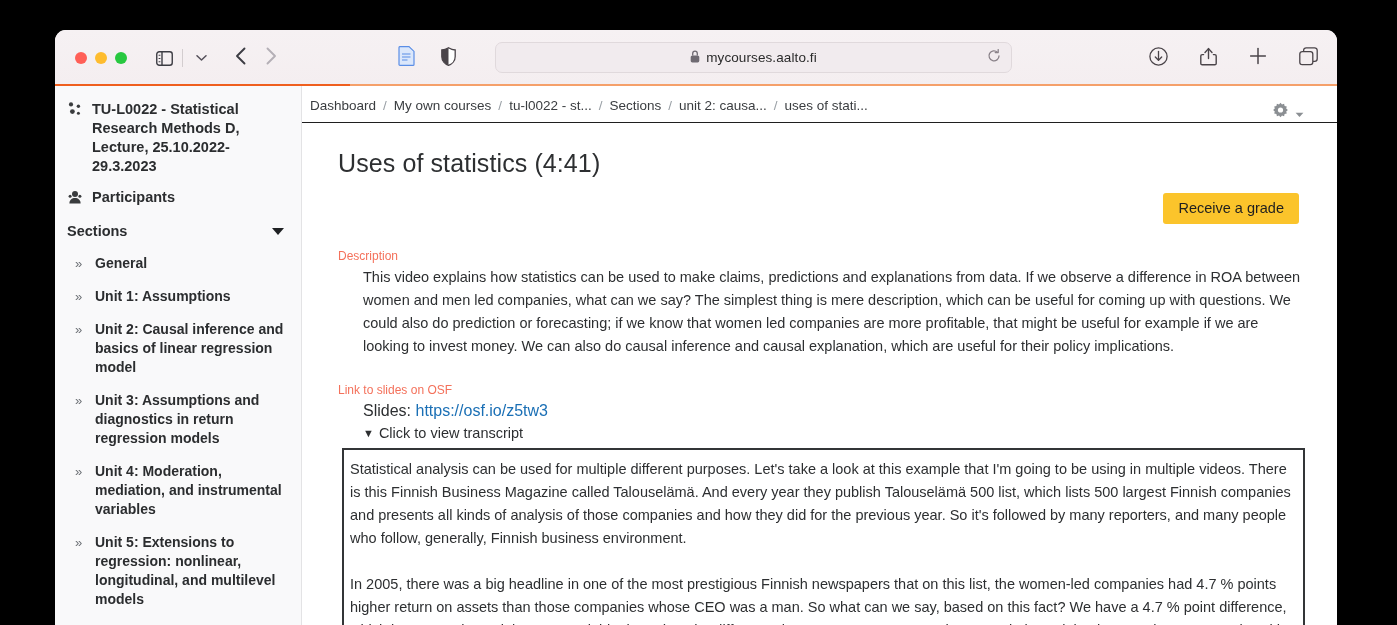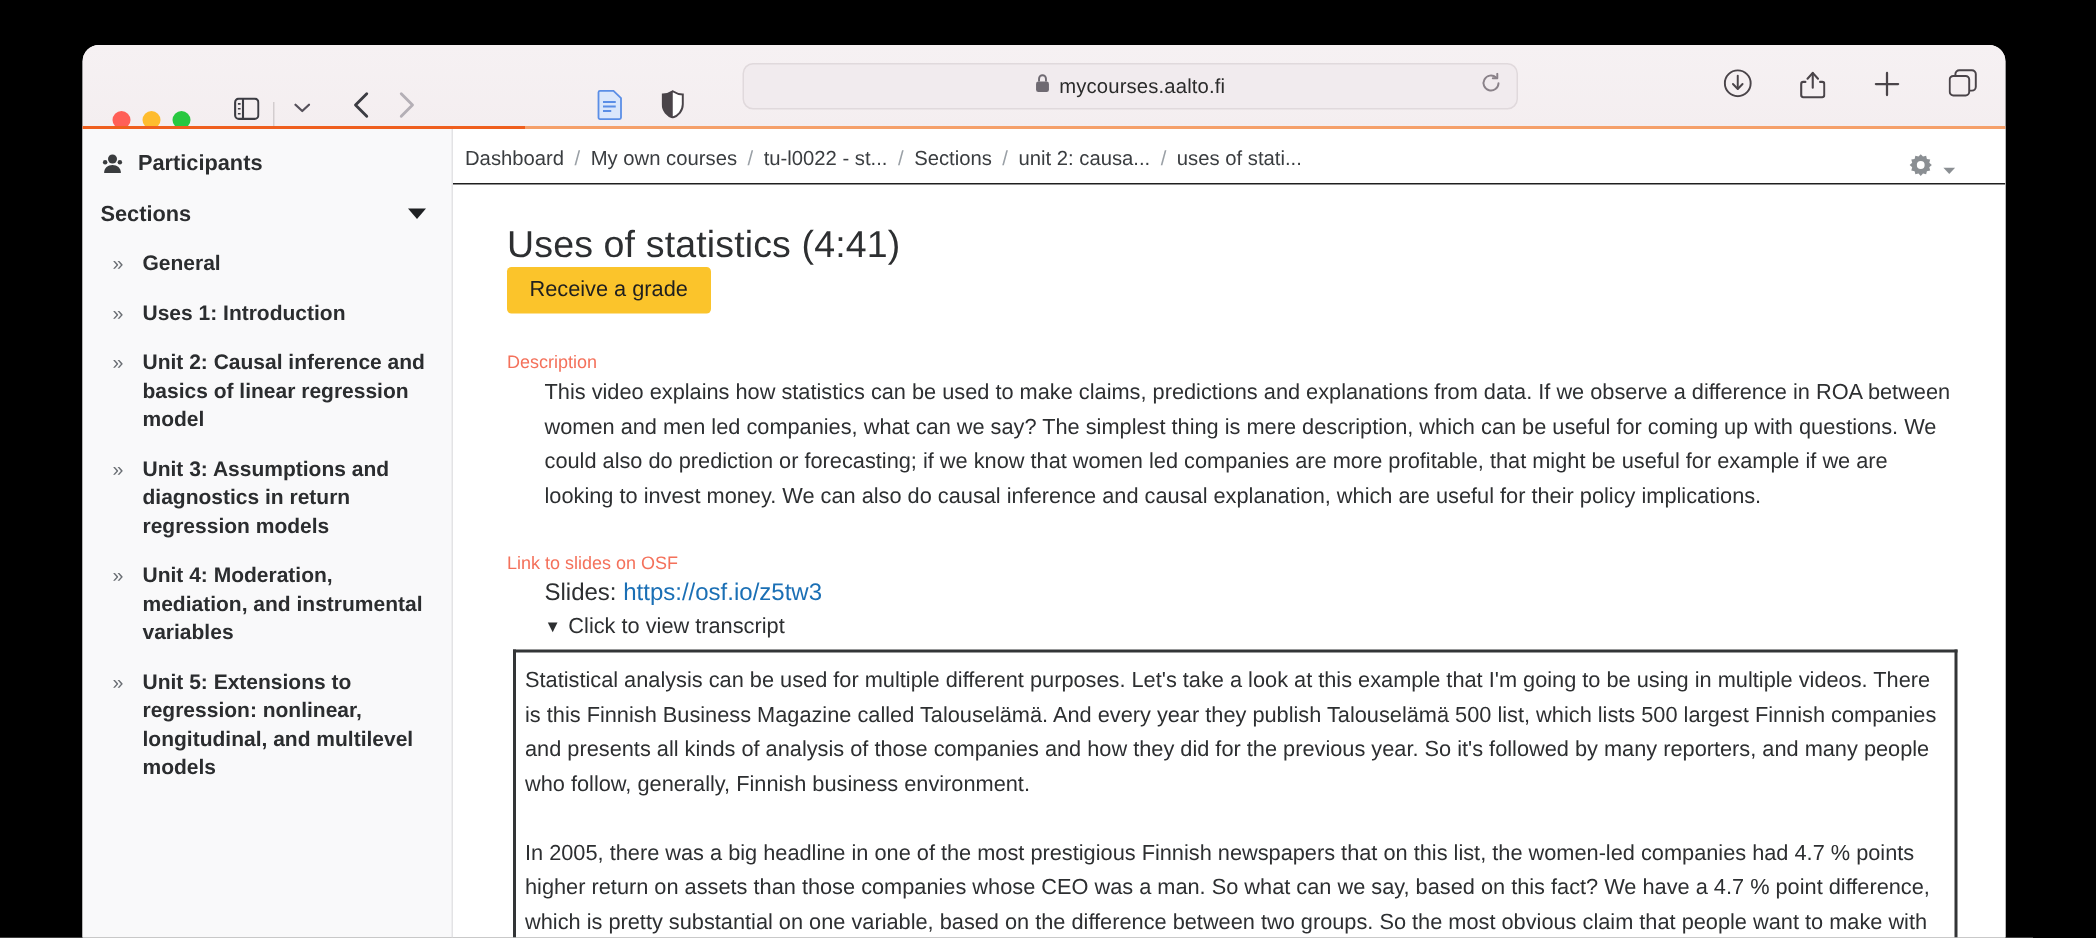--- a/index.html
+++ b/index.html
@@ -21,21 +21,21 @@
     border-top-right-radius: 11px;
     overflow: hidden;
   }
 
   
   #toolbar {
     position: relative;
     height: 56px;
     background: linear-gradient(180deg,#f6f1f3 0%, #f4eef0 100%);
     display: flex;
-    align-items: flex-end;
+    align-items: center;
     padding: 0 14px;
   }
   #traffic-lights { display:flex; gap:8px; align-items:center; margin-left:6px; }
   .tl { width:12px; height:12px; border-radius:50%; display:block; }
   .tl.red { background:#ff5f57; }
   .tl.yellow { background:#febc2e; }
   .tl.green { background:#28c840; }
 
   .tb-group { display:flex; align-items:center; }
   .tb-btn {
@@ -167,21 +167,21 @@
   #content-inner { padding: 0 36px 0 36px; position:relative; }
 
   #page-title {
     font-size: 25px;
     font-weight: 400;
     color:#2d2f31;
     margin: 26px 0 0 0;
     letter-spacing:0.1px;
   }
 
-  #grade-row { display:flex; justify-content:flex-start; padding-right: 2px; }
+  #grade-row { display:flex; justify-content:flex-end; margin-top: 15px; padding-right: 2px; }
   #receive-grade-btn {
     background:#fbc42b;
     border:none;
     border-radius:3px;
     padding: 7px 15px 8px 15px;
     font-size:14.5px;
     color:#1f1f1f;
     font-family:"Liberation Sans", sans-serif;
     cursor:pointer;
   }
@@ -352,20 +352,31 @@
       </span>
     </div>
 
     <div id="progress-bar"></div>
   </div>
 
   <div id="page">
 
     <div id="sidebar">
 
+      <div class="side-row" id="course-title-row">
+        <span class="ico">
+          <svg width="16" height="16" viewBox="0 0 16 16" fill="none">
+            <circle cx="4" cy="3.4" r="2.1" fill="#3a3c3e"></circle>
+            <circle cx="11.4" cy="5.3" r="1.7" fill="#3a3c3e"></circle>
+            <circle cx="5.4" cy="10.6" r="2.4" fill="#3a3c3e"></circle>
+            <circle cx="11.4" cy="12.2" r="1.5" fill="#3a3c3e"></circle>
+          </svg>
+        </span>
+        <span class="label">TU-L0022 - Statistical Research Methods D, Lecture, 25.10.2022-29.3.2023</span>
+      </div>
 
       <div class="side-row">
         <span class="ico">
           <svg width="16" height="16" viewBox="0 0 16 16" fill="none">
             <circle cx="8" cy="5" r="3" fill="#3a3c3e"></circle>
             <path d="M2.4 14.4 C2.4 10.9 4.9 9 8 9 C11.1 9 13.6 10.9 13.6 14.4 Z" fill="#3a3c3e"></path>
             <circle cx="3.1" cy="7.2" r="1.5" fill="#3a3c3e"></circle>
             <circle cx="12.9" cy="7.2" r="1.5" fill="#3a3c3e"></circle>
           </svg>
         </span>
@@ -381,21 +392,21 @@
           </svg>
         </span>
       </div>
 
       <div class="sec-item">
         <span class="chev">»</span>
         <span>General</span>
       </div>
       <div class="sec-item">
         <span class="chev">»</span>
-        <span>Uses 1: Introduction</span>
+        <span>Unit 1: Assumptions</span>
       </div>
       <div class="sec-item">
         <span class="chev">»</span>
         <span>Unit 2: Causal inference and basics of linear regression model</span>
       </div>
       <div class="sec-item">
         <span class="chev">»</span>
         <span>Unit 3: Assumptions and diagnostics in return regression models</span>
       </div>
       <div class="sec-item">

